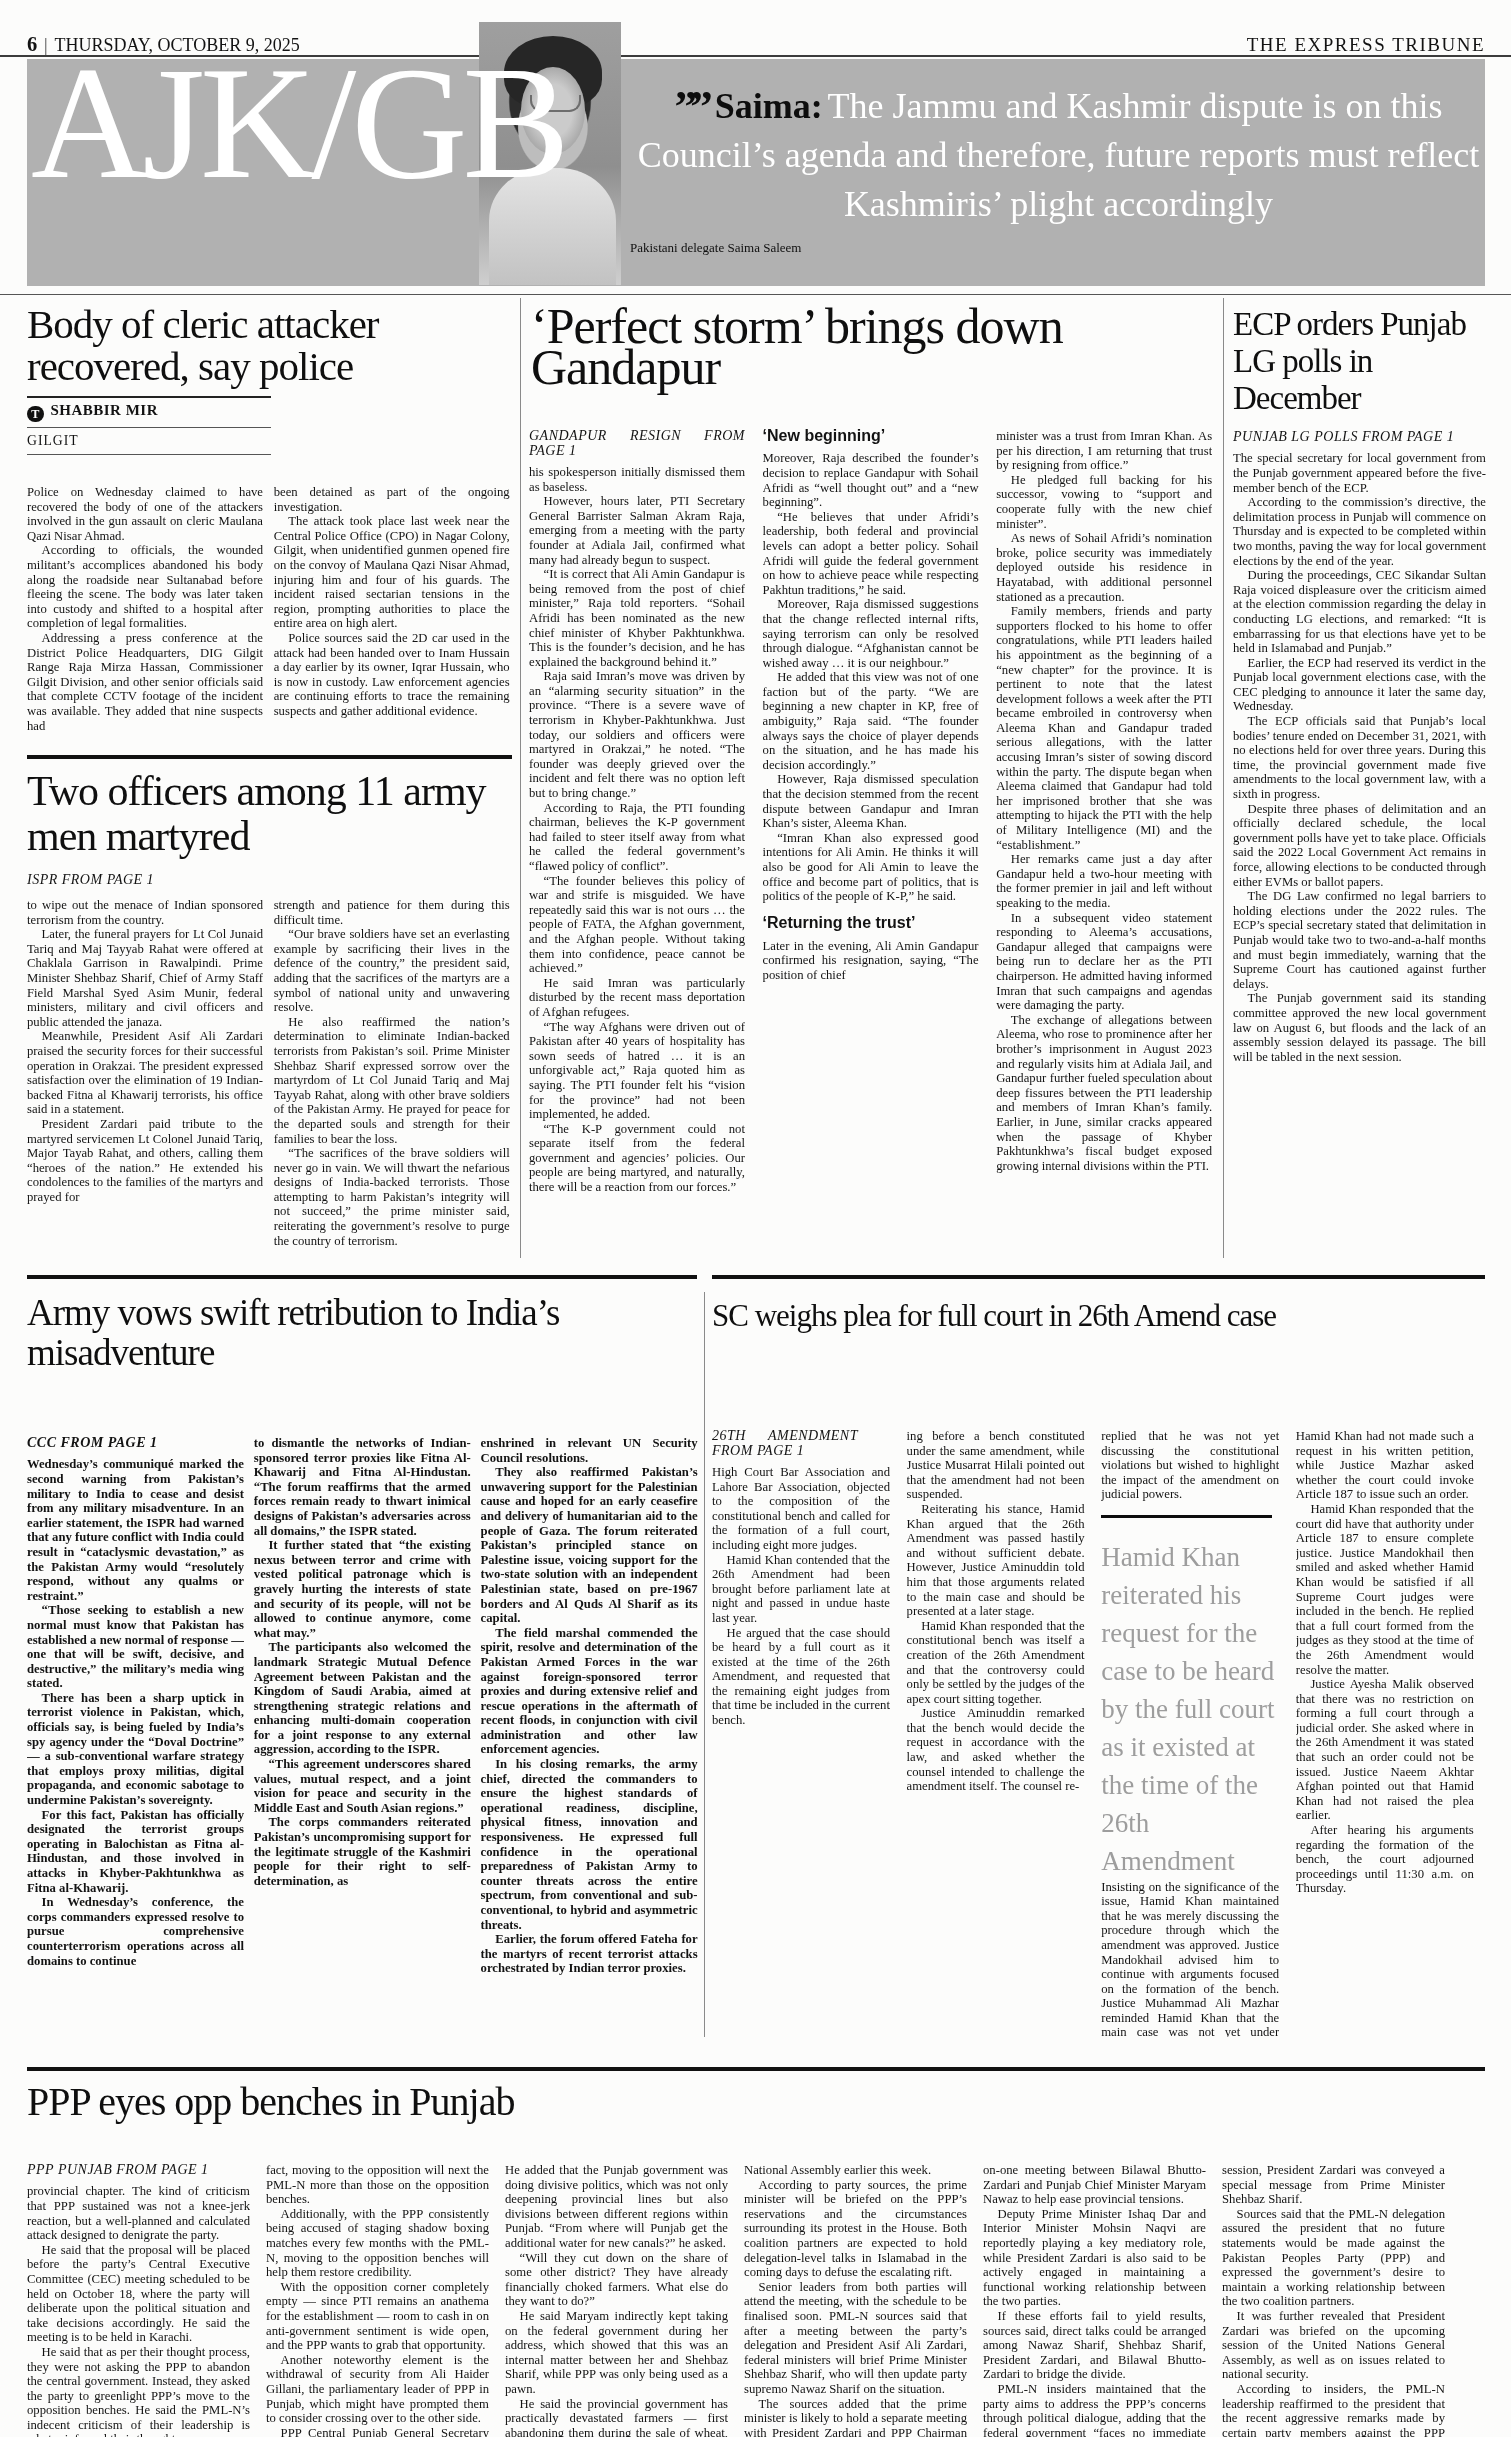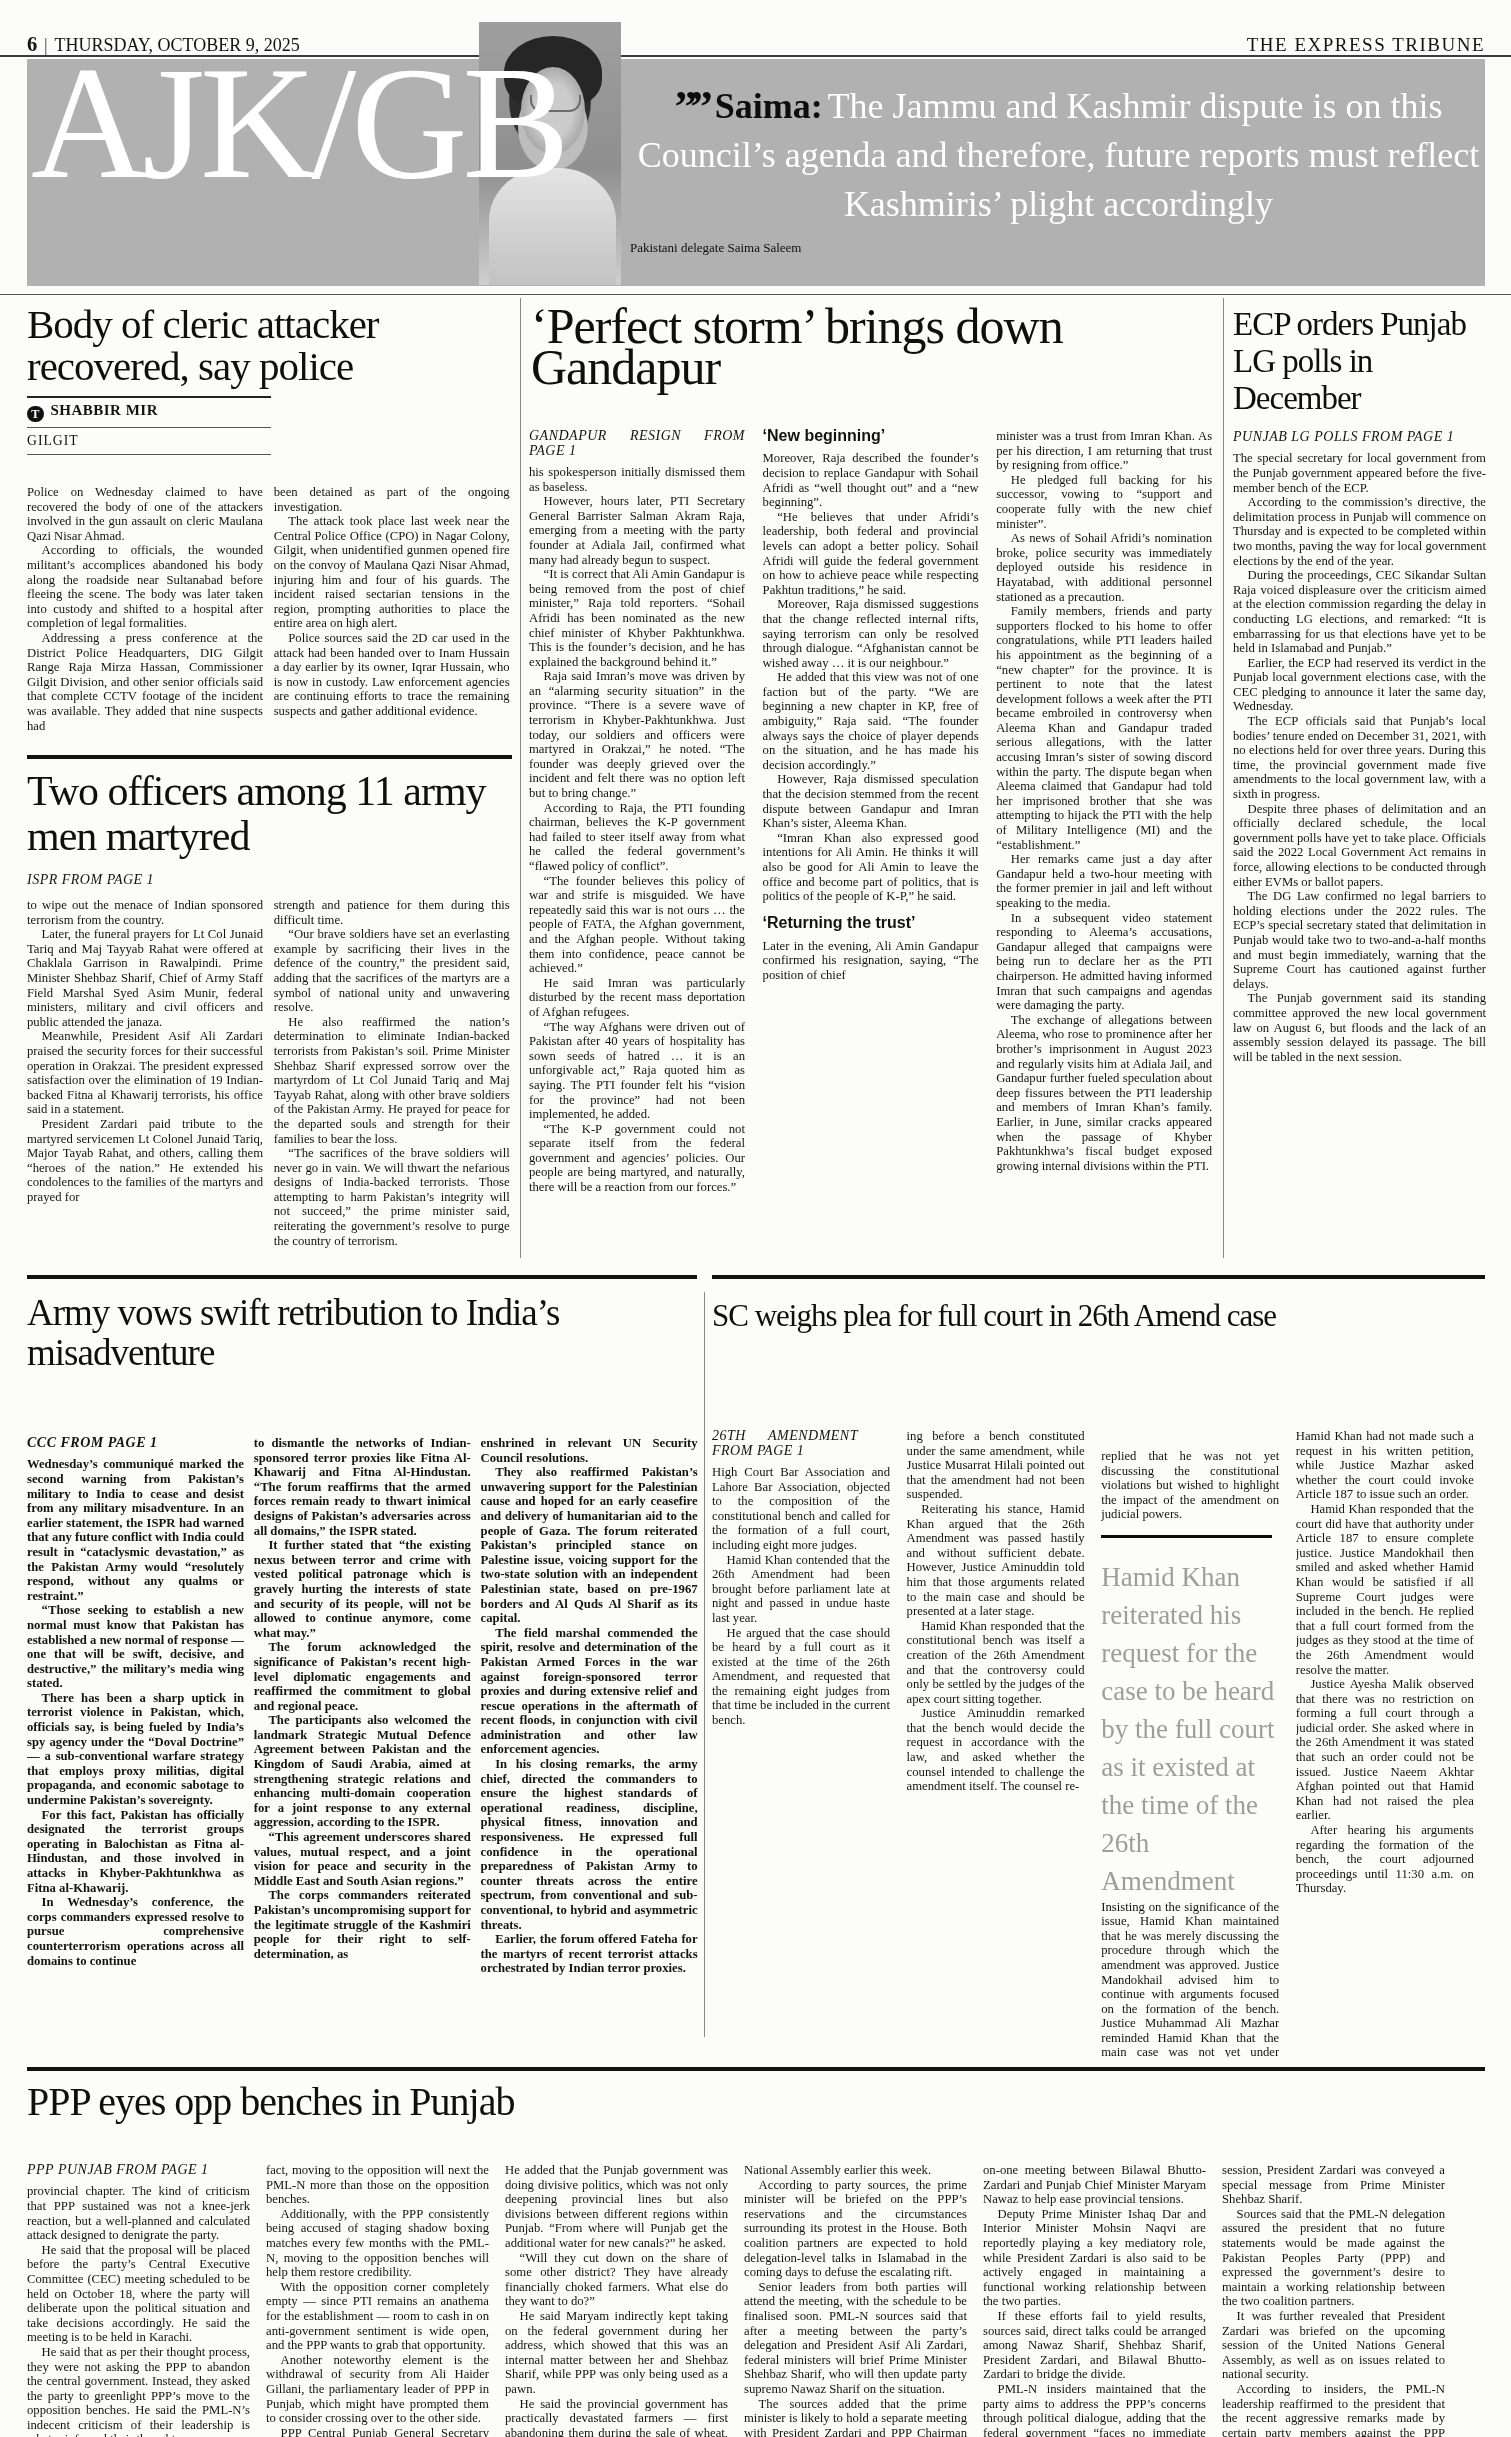--- a/index.html
+++ b/index.html
@@ -195,21 +195,20 @@
           <p>Wednesday’s communiqué marked the second warning from Pakistan’s military to India to cease and desist from any military misadventure. In an earlier statement, the ISPR had warned that any future conflict with India could result in “cataclysmic devastation,” as the Pakistan Army would “resolutely respond, without any qualms or restraint.”</p>
           <p>“Those seeking to establish a new normal must know that Pakistan has established a new normal of response — one that will be swift, decisive, and destructive,” the military’s media wing stated.</p>
           <p>There has been a sharp uptick in terrorist violence in Pakistan, which, officials say, is being fueled by India’s spy agency under the “Doval Doctrine” — a sub-conventional warfare strategy that employs proxy militias, digital propaganda, and economic sabotage to undermine Pakistan’s sovereignty.</p>
           <p>For this fact, Pakistan has officially designated the terrorist groups operating in Balochistan as Fitna al-Hindustan, and those involved in attacks in Khyber-Pakhtunkhwa as Fitna al-Khawarij.</p>
           <p>In Wednesday’s conference, the corps commanders expressed resolve to pursue comprehensive counterterrorism operations across all domains to continue</p>
         </div>
     </div>
     <div class="col" style="width:217px;height:601px;">
         <p>to dismantle the networks of Indian-sponsored terror proxies like Fitna Al-Khawarij and Fitna Al-Hindustan. “The forum reaffirms that the armed forces remain ready to thwart inimical designs of Pakistan’s adversaries across all domains,” the ISPR stated.</p>
         <p>It further stated that “the existing nexus between terror and crime with vested political patronage which is gravely hurting the interests of state and security of its people, will not be allowed to continue anymore, come what may.”</p>
-        <p>The forum acknowledged the significance of Pakistan’s recent high-level diplomatic engagements and reaffirmed the commitment to global and regional peace.</p>
         <p>The participants also welcomed the landmark Strategic Mutual Defence Agreement between Pakistan and the Kingdom of Saudi Arabia, aimed at strengthening strategic relations and enhancing multi-domain cooperation for a joint response to any external aggression, according to the ISPR.</p>
         <p>“This agreement underscores shared values, mutual respect, and a joint vision for peace and security in the Middle East and South Asian regions.”</p>
         <p>The corps commanders reiterated Pakistan’s uncompromising support for the legitimate struggle of the Kashmiri people for their right to self-determination, as</p>
       </div>
     <div class="col" style="width:217px;height:601px;">
         <p>enshrined in relevant UN Security Council resolutions.</p>
         <p>They also reaffirmed Pakistan’s unwavering support for the Palestinian cause and hoped for an early ceasefire and delivery of humanitarian aid to the people of Gaza. The forum reiterated Pakistan’s principled stance on Palestine issue, voicing support for the two-state solution with an independent Palestinian state, based on pre-1967 borders and Al Quds Al Sharif as its capital.</p>
         <p>The field marshal commended the spirit, resolve and determination of the Pakistan Armed Forces in the war against foreign-sponsored terror proxies and during extensive relief and rescue operations in the aftermath of recent floods, in conjunction with civil administration and other law enforcement agencies.</p>
         <p>In his closing remarks, the army chief, directed the commanders to ensure the highest standards of operational readiness, discipline, physical fitness, innovation and responsiveness. He expressed full confidence in the operational preparedness of Pakistan Army to counter threats across the entire spectrum, from conventional and sub-conventional, to hybrid and asymmetric threats.</p>
         <p>Earlier, the forum offered Fateha for the martyrs of recent terrorist attacks orchestrated by Indian terror proxies.</p>
@@ -227,21 +226,21 @@
           <p>Hamid Khan contended that the 26th Amendment had been brought before parliament late at night and passed in undue haste last year.</p>
           <p>He argued that the case should be heard by a full court as it existed at the time of the 26th Amendment, and requested that the remaining eight judges from that time be included in the current bench.</p>
         </div>
     </div>
     <div class="col" style="width:178px;height:608px;">
         <p>ing before a bench constituted under the same amendment, while Justice Musarrat Hilali pointed out that the amendment had not been suspended.</p>
         <p>Reiterating his stance, Hamid Khan argued that the 26th Amendment was passed hastily and without sufficient debate. However, Justice Aminuddin told him that those arguments related to the main case and should be presented at a later stage.</p>
         <p>Hamid Khan responded that the constitutional bench was itself a creation of the 26th Amendment and that the controversy could only be settled by the judges of the apex court sitting together.</p>
         <p>Justice Aminuddin remarked that the bench would decide the request in accordance with the law, and asked whether the counsel intended to challenge the amendment itself. The counsel re-</p>
       </div>
-    <div class="col" style="width:178px;height:608px;margin-top:20px;">
+    <div class="col" style="width:178px;height:608px;">
       <div>
           <p>replied that he was not yet discussing the constitutional violations but wished to highlight the impact of the amendment on judicial powers.</p>
         </div>
       <div class="pq-rule"></div>
       <p class="pullquote">Hamid Khan reiterated his request for the case to be heard by the full court as it existed at the time of the 26th Amendment</p>
       <div>
           <p>Insisting on the significance of the issue, Hamid Khan maintained that he was merely discussing the procedure through which the amendment was approved. Justice Mandokhail advised him to continue with arguments focused on the formation of the bench. Justice Muhammad Ali Mazhar reminded Hamid Khan that the main case was not yet under hearing.</p>
         </div>
     </div>
     <div class="col" style="width:178px;height:608px;">

